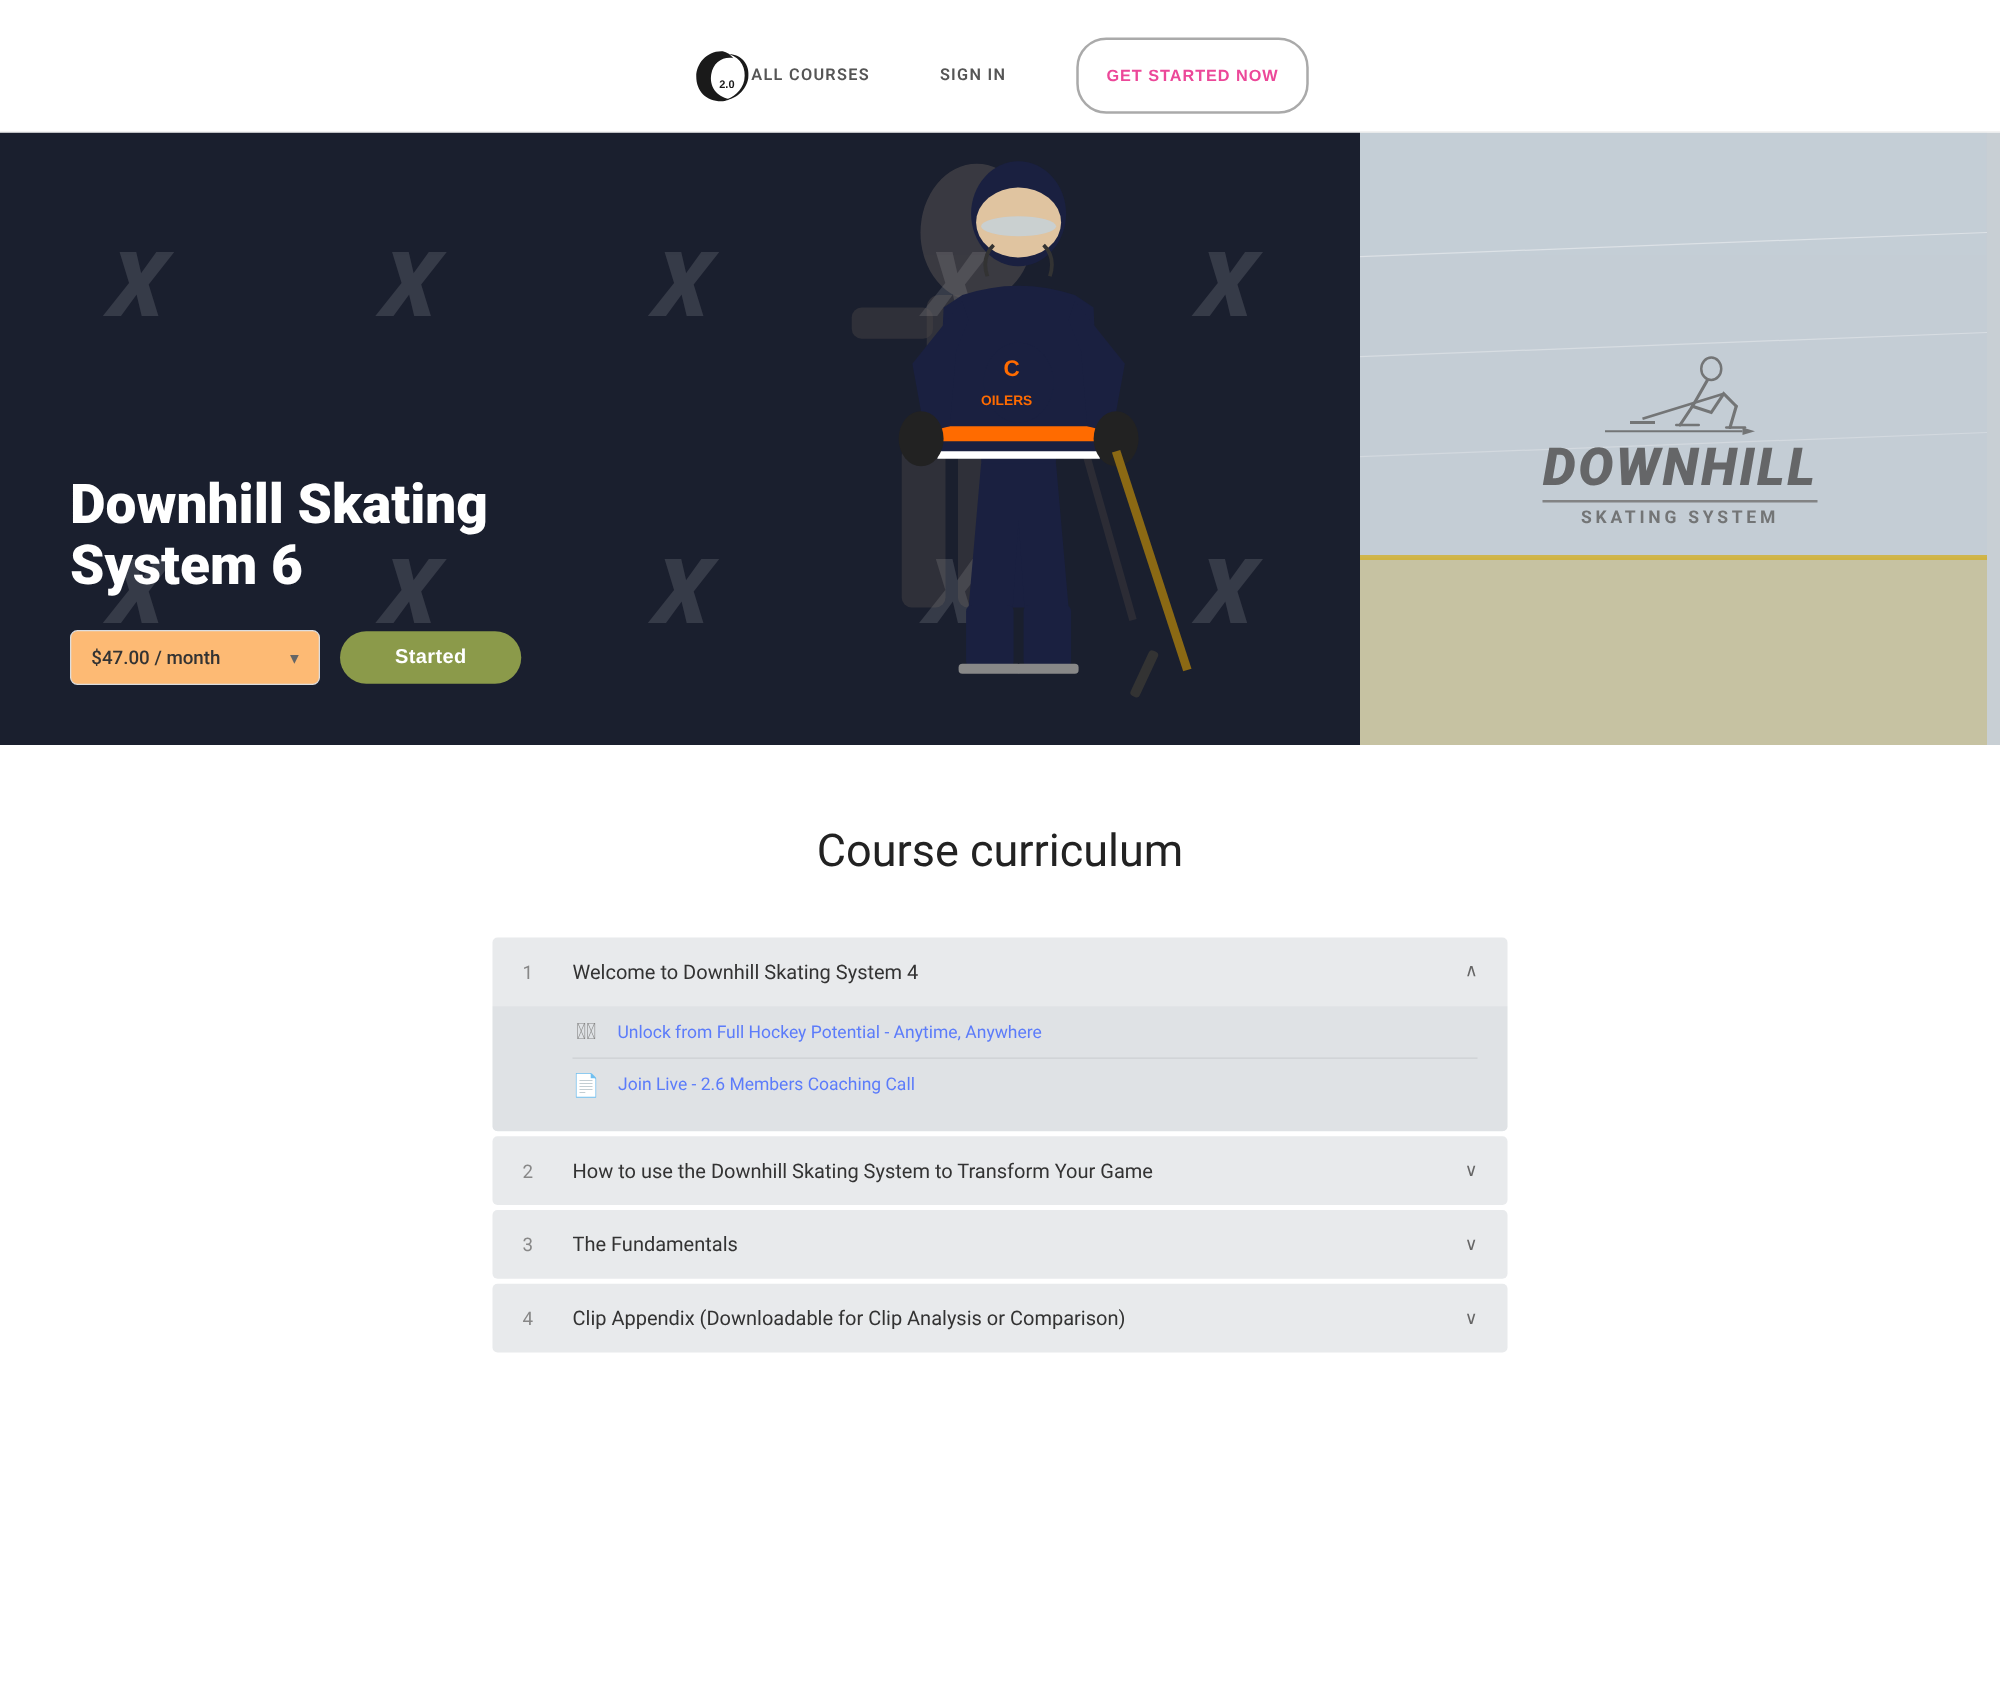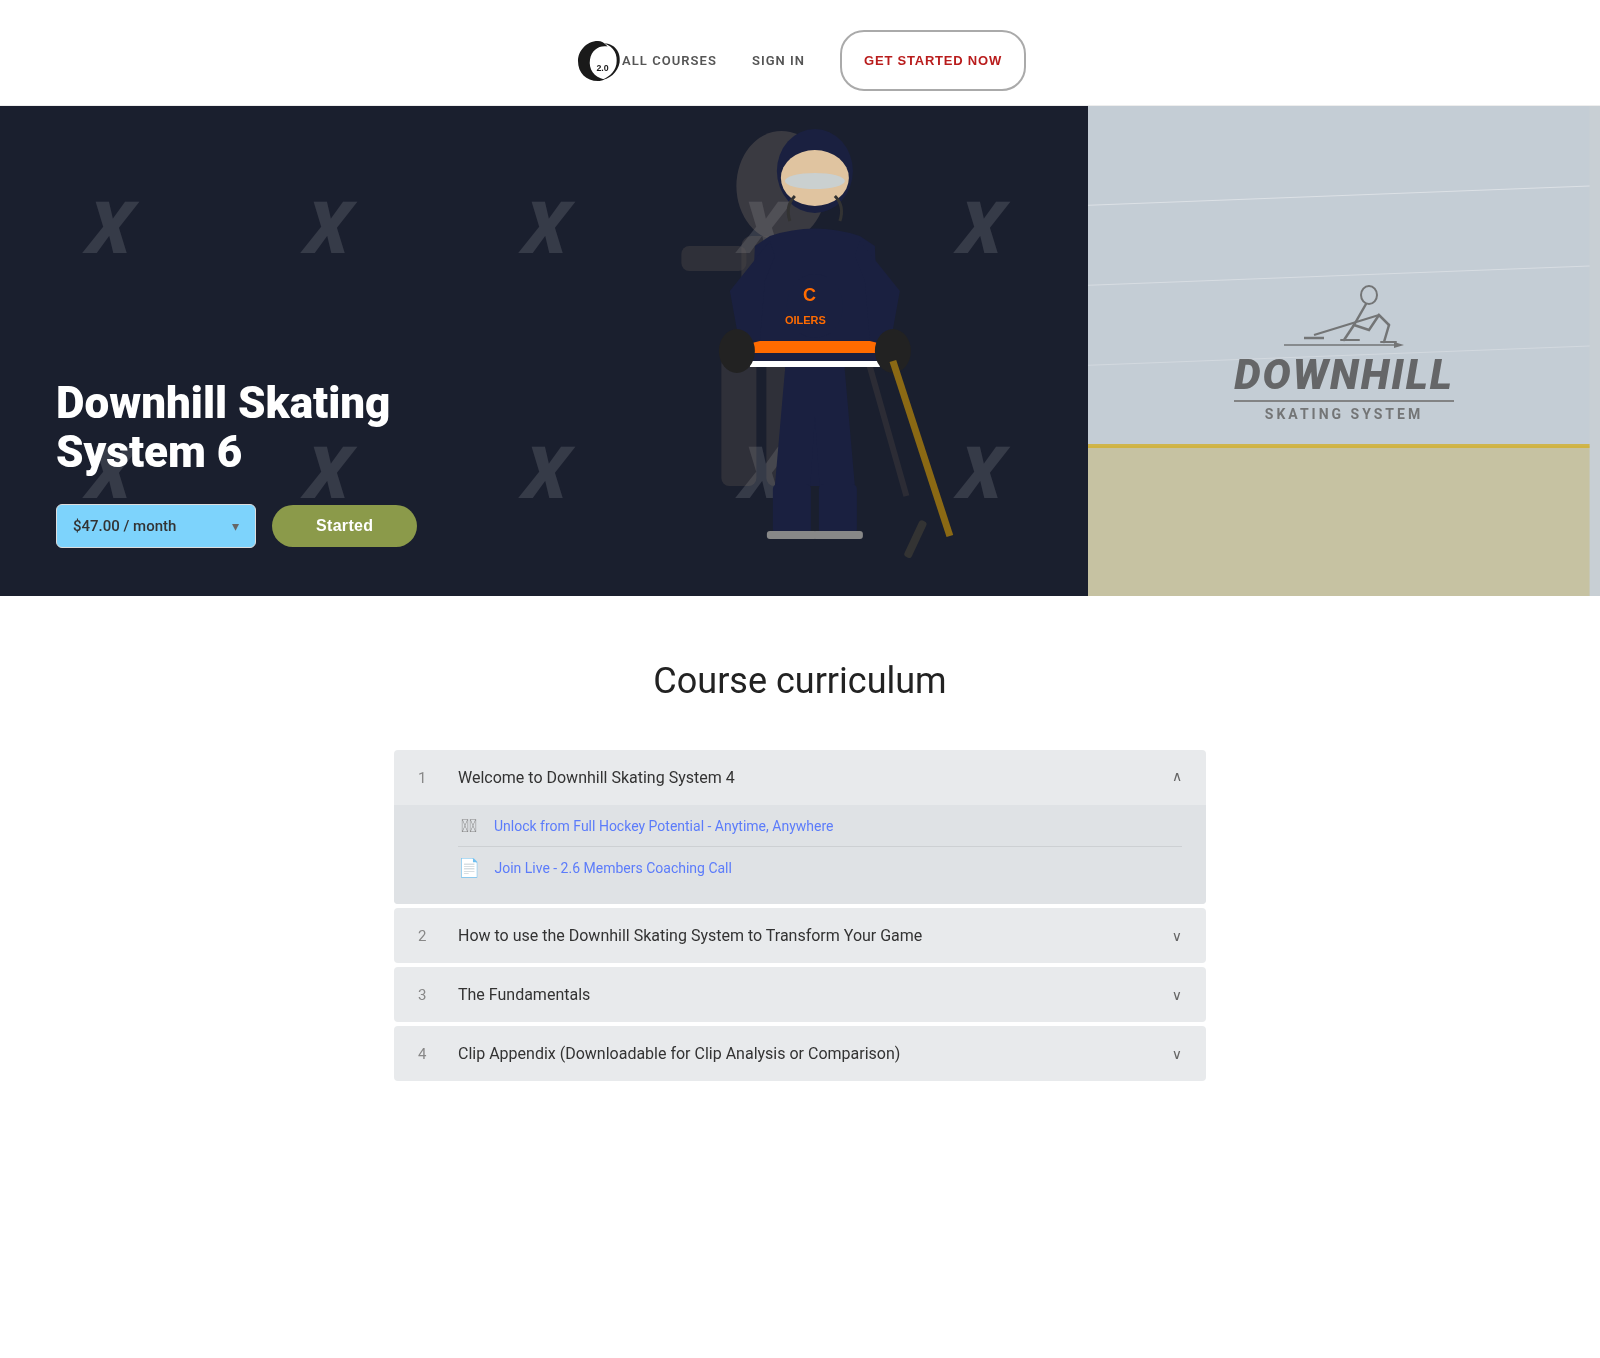--- a/index.html
+++ b/index.html
@@ -5,28 +5,28 @@
     * { margin: 0; padding: 0; box-sizing: border-box; }
     body { font-family: -apple-system, BlinkMacSystemFont, 'Segoe UI', Roboto, sans-serif; background: #fff; color: #333; }
 
     
     .nav {
       display: flex; align-items: center; justify-content: center;
       padding: 14px 40px; background: #fff; border-bottom: 1px solid #eee; margin-top: 16px;
     }
     .nav-logo { display: flex; align-items: center; gap: 6px; }
     .nav-logo-icon { width: 48px; height: 48px; }
-    .nav-links { display: flex; align-items: center; gap: 35px; }
+    .nav-links { display: flex; align-items: center; gap: 56px; }
     .nav-link {
       font-size: 13px; font-weight: 600; letter-spacing: 0.08em;
       color: #555; text-transform: uppercase; cursor: pointer; text-decoration: none;
     }
     .nav-cta {
       font-size: 13px; font-weight: 600; letter-spacing: 0.06em;
-      color: #b91c1c; text-transform: uppercase; cursor: pointer;
+      color: #ec4899; text-transform: uppercase; cursor: pointer;
       border: 2px solid #aaa; border-radius: 24px; padding: 21px 22px;
       background: transparent;
     }
 
     
     .hero {
       display: flex; width: 100%; height: 490px; overflow: hidden; position: relative;
     }
     .hero-left {
       width: 68%; background: #1a1f2e; position: relative; overflow: hidden;
@@ -48,21 +48,21 @@
     .hero-subtitle {
       font-size: 15px; color: rgba(255,255,255,0.85); margin-top: 14px;
       max-width: 380px; line-height: 1.5; position: relative; z-index: 2;
     }
     .hero-actions {
       display: flex; align-items: center; gap: 16px; margin-top: 28px;
       position: relative; z-index: 2;
     }
     .price-select {
       display: flex; align-items: center; justify-content: space-between;
-      background: #7dd3fc; border: 1px solid #ddd; border-radius: 6px;
+      background: #fdba74; border: 1px solid #ddd; border-radius: 6px;
       padding: 12px 16px; min-width: 200px; cursor: pointer; font-size: 15px;
       color: #333; font-weight: 500;
     }
     .price-select .chevron { font-size: 14px; color: #666; }
     .purchase-btn {
       background: #8b9a4a; color: #fff; font-size: 16px; font-weight: 600;
       padding: 12px 44px; border-radius: 30px; border: none; cursor: pointer;
       letter-spacing: 0.02em;
     }
 

